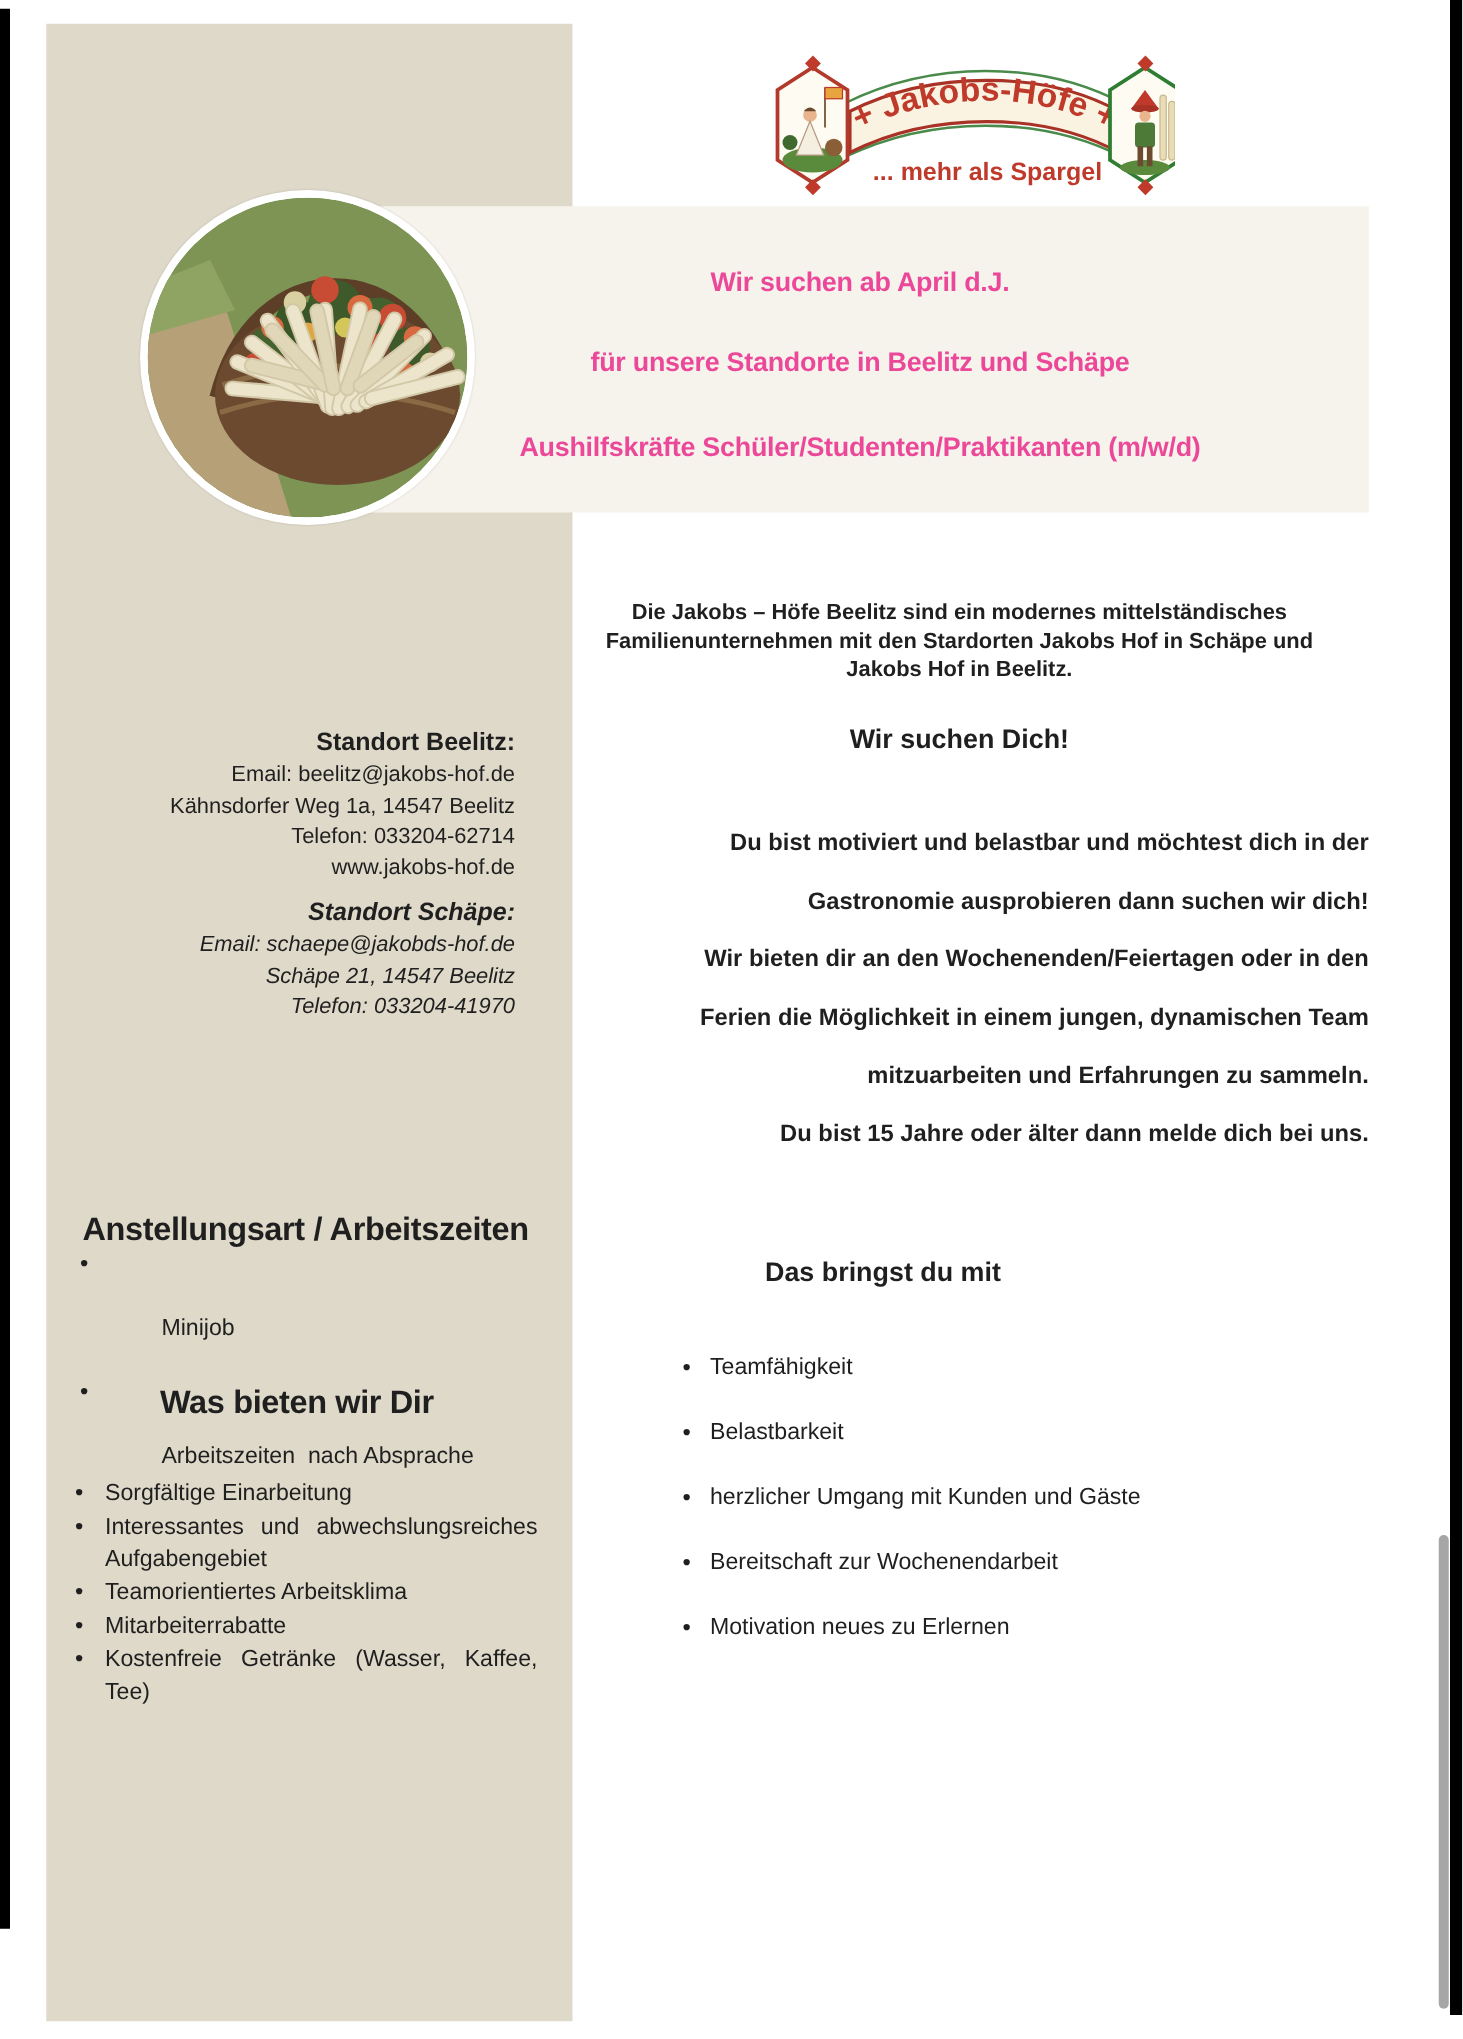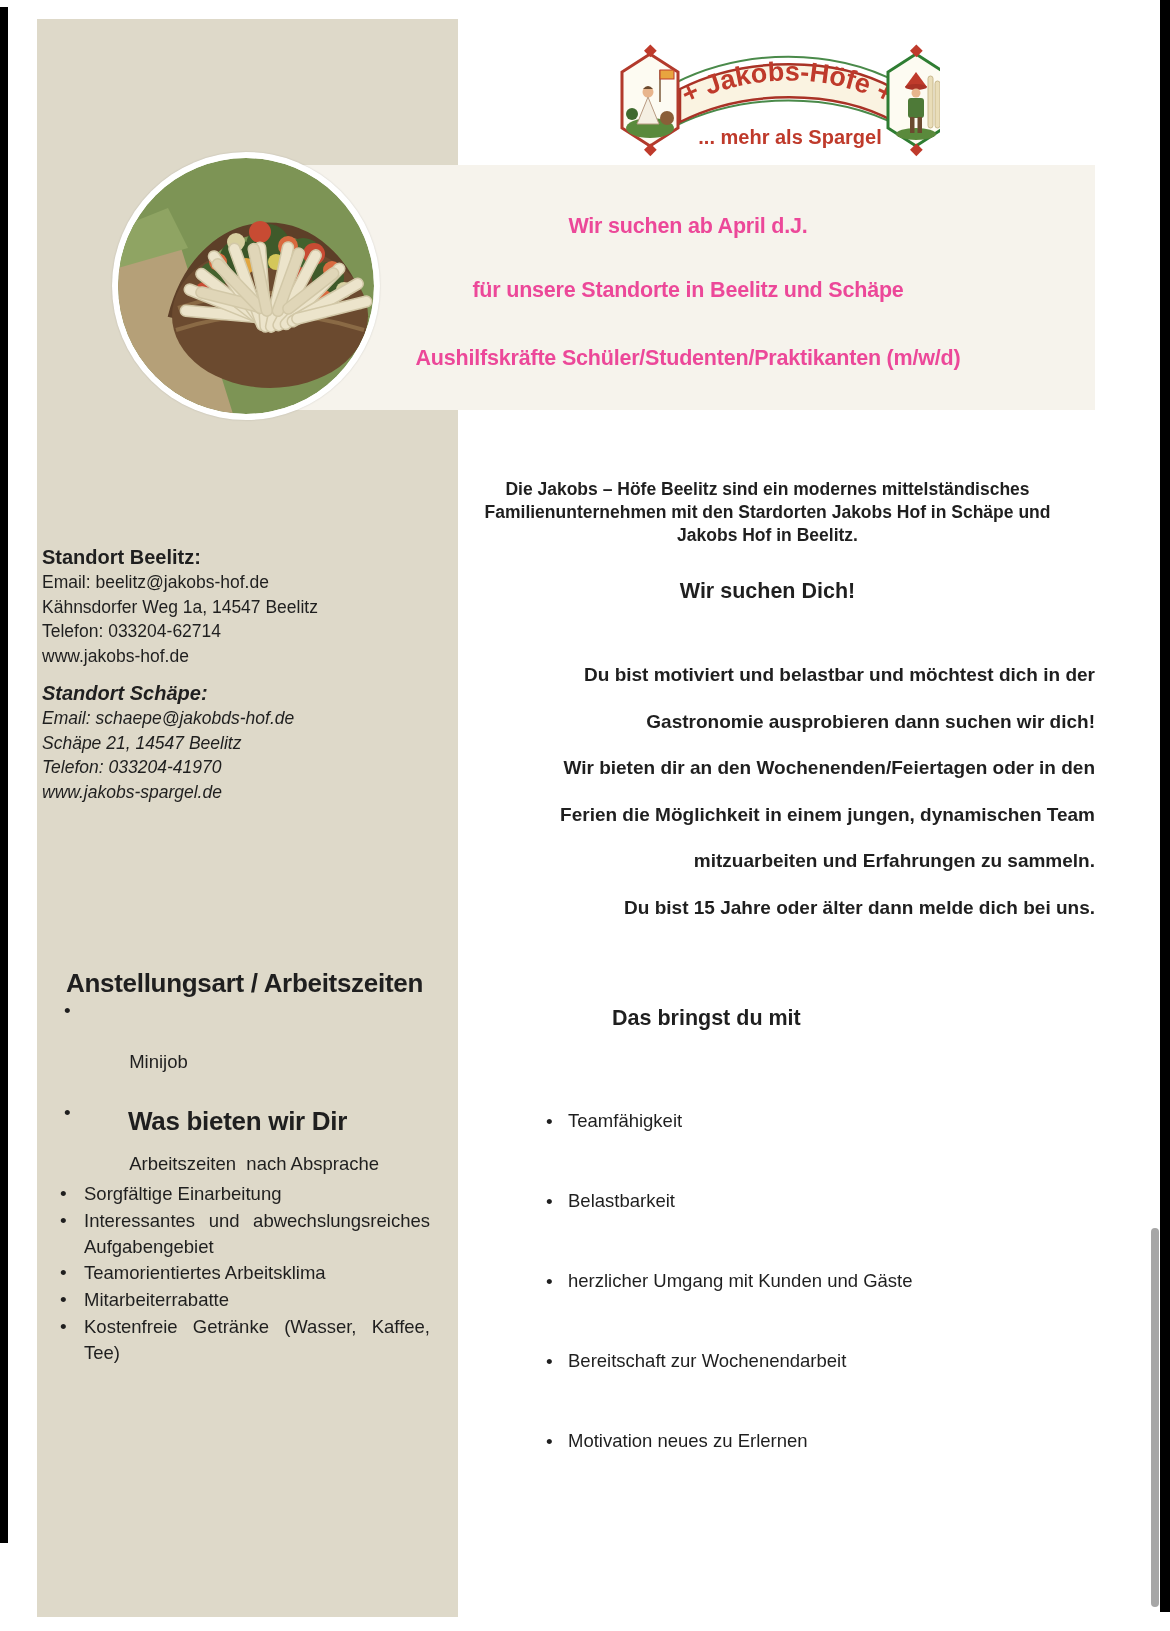--- a/index.html
+++ b/index.html
@@ -17,21 +17,21 @@
   }
   .photo svg{position:absolute;left:6px;top:6px;border-radius:50%;}
   .logo{position:absolute;left:585px;top:34px;width:355px;height:134px;}
   .band-line{position:absolute;left:288px;width:800px;text-align:center;font-weight:700;font-size:21.5px;letter-spacing:-0.2px;color:#ec4899;}
   .band-line1{top:214px;}
   .band-line2{top:278px;text-align:center;}
   .band-line3{top:346px;}
 
   
   .kontakt-title{position:absolute;left:37px;top:460px;width:375px;text-align:center;font-weight:700;font-size:26px;}
-  .contact-block{position:absolute;left:42px;width:370px;text-align:left;}
+  .contact-block{position:absolute;left:42px;width:370px;text-align:right;margin-top:37px;}
   .contact-1{top:544px;}
   .contact-2{top:680px;font-style:italic;}
   .contact-title{font-weight:700;font-size:20px;line-height:26px;}
   .contact-line{font-size:17.5px;line-height:24.5px;}
   .side-h{position:absolute;font-weight:700;font-size:26px;letter-spacing:-0.3px;}
   .employment-title{left:66px;top:920px;margin-top:48px;}
   .offer-title{left:88px;top:1106px;margin-left:40px;}
   .bullet-list{position:absolute;}
   .employment-list{left:62px;top:998px;width:380px;}
   .offer-list{left:58px;top:1181px;width:372px;}
@@ -42,21 +42,21 @@
   .dot::before{content:"•";font-size:19px;}
 
   
   .intro{position:absolute;left:460px;top:478px;width:615px;text-align:center;font-weight:700;font-size:17.5px;}
   .intro .line{line-height:23px;}
   .wir-suchen{position:absolute;left:460px;top:579px;width:615px;text-align:center;font-weight:700;font-size:21.5px;}
   .pitch{position:absolute;left:465px;top:652px;width:630px;text-align:right;font-weight:700;font-size:19px;}
   .pitch .line{height:46.5px;line-height:46.5px;}
   .bring-title{position:absolute;left:612px;top:1006px;font-weight:700;font-size:21.5px;}
   .bring-list{left:544px;top:1080px;width:520px;}
-  .bring-list .li{font-size:18.5px;height:52px;line-height:26px;padding-left:24px;margin-top:28px;}
+  .bring-list .li{font-size:18.5px;height:52px;line-height:26px;padding-left:24px;}
   .bring-list .dot{top:1px;}
 
   .scroll-thumb{position:absolute;left:1151px;top:1228px;width:8px;height:379px;border-radius:4px;background:#a6a6a6;}
 </style>
 </head>
 <body>
 
 <div class="page">
 
   <div class="edge-left"></div>
@@ -176,21 +176,20 @@
     <div class="contact-line">Kähnsdorfer Weg 1a, 14547 Beelitz</div>
     <div class="contact-line">Telefon: 033204-62714</div>
     <div class="contact-line">www.jakobs-hof.de</div>
   </div>
 
   <div class="contact-block contact-2">
     <div class="contact-title">Standort Schäpe:</div>
     <div class="contact-line">Email: schaepe@jakobds-hof.de</div>
     <div class="contact-line">Schäpe 21, 14547 Beelitz</div>
     <div class="contact-line">Telefon: 033204-41970</div>
-    <div class="contact-line">www.jakobs-spargel.de</div>
   </div>
 
   <div class="side-h employment-title">Anstellungsart / Arbeitszeiten</div>
   <div class="bullet-list employment-list">
 
       <div class="li">
         <span class="dot"></span>
         <span>Minijob</span>
       </div>
 

